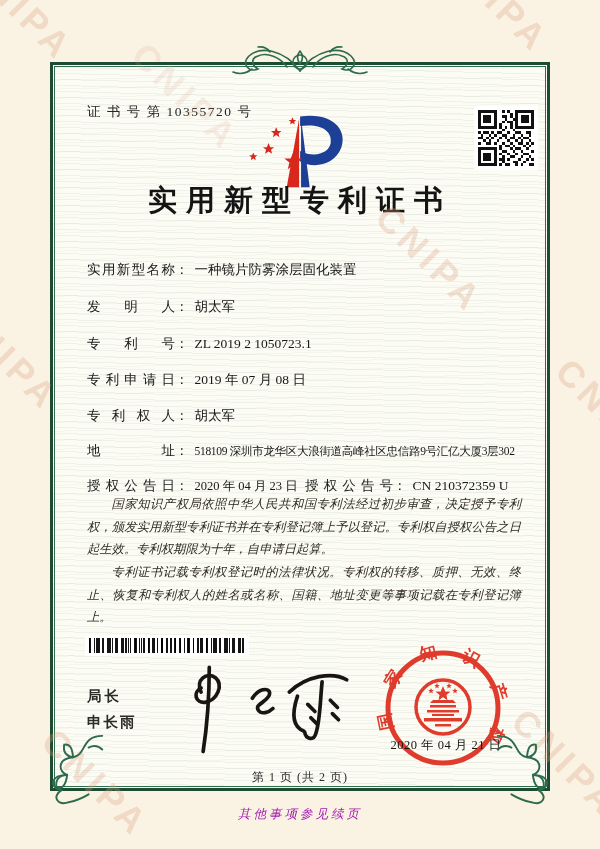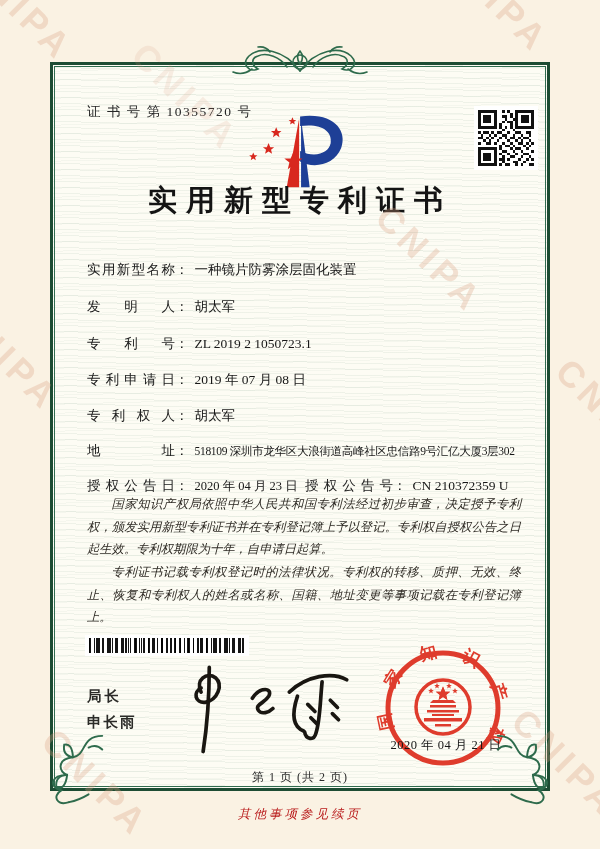--- a/index.html
+++ b/index.html
@@ -43,21 +43,21 @@
   .signer-title{left:34px;top:622px;font-family:"Liberation Sans","DejaVu Sans",sans-serif;
         font-size:14.5px;font-weight:700;letter-spacing:3px;color:#2b2b28;}
   .signer-name{left:34px;top:648px;font-family:"Liberation Sans","DejaVu Sans",sans-serif;
         font-size:14.5px;font-weight:700;letter-spacing:2px;color:#2b2b28;}
   .signature{left:105px;top:596px;width:200px;height:98px;}
   .seal{left:315px;top:568px;width:150px;height:150px;}
   .seal-date{left:318px;top:672px;width:150px;text-align:center;font-size:12.5px;
         letter-spacing:0.5px;color:#161616;white-space:nowrap;}
   .pageno{left:0;right:0;top:704px;text-align:center;font-size:12px;color:#2a2a2a;letter-spacing:1px;}
   .contnote{position:absolute;left:0;right:0;top:806px;text-align:center;font-size:12.5px;
-        font-style:italic;letter-spacing:3px;color:#b91c1c;z-index:3;}
+        font-style:italic;letter-spacing:3px;color:#a21caf;z-index:3;}
   .crest{position:absolute;left:222px;top:42px;width:156px;height:36px;z-index:4;}
   .corner{position:absolute;width:78px;height:78px;z-index:4;}
   .corner.bl{left:34px;top:730px;}
   .corner.br{left:488px;top:730px;transform:scaleX(-1);}
 </style>
 </head>
 <body>
 
 <div class="canvas">
 

